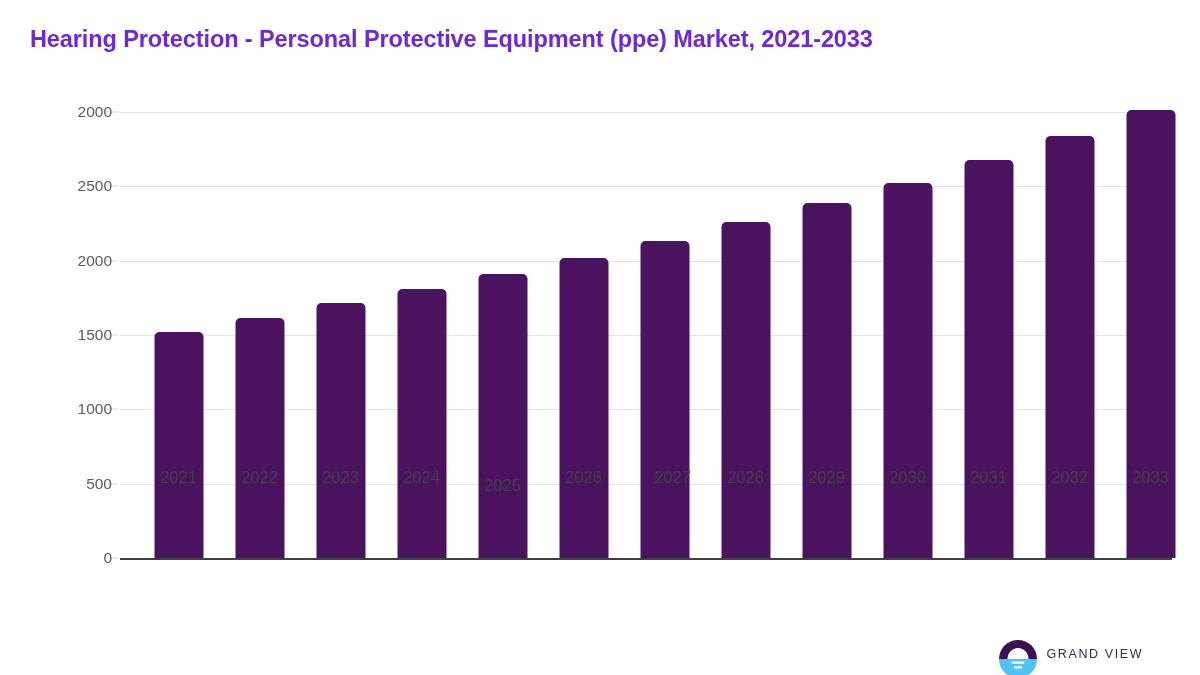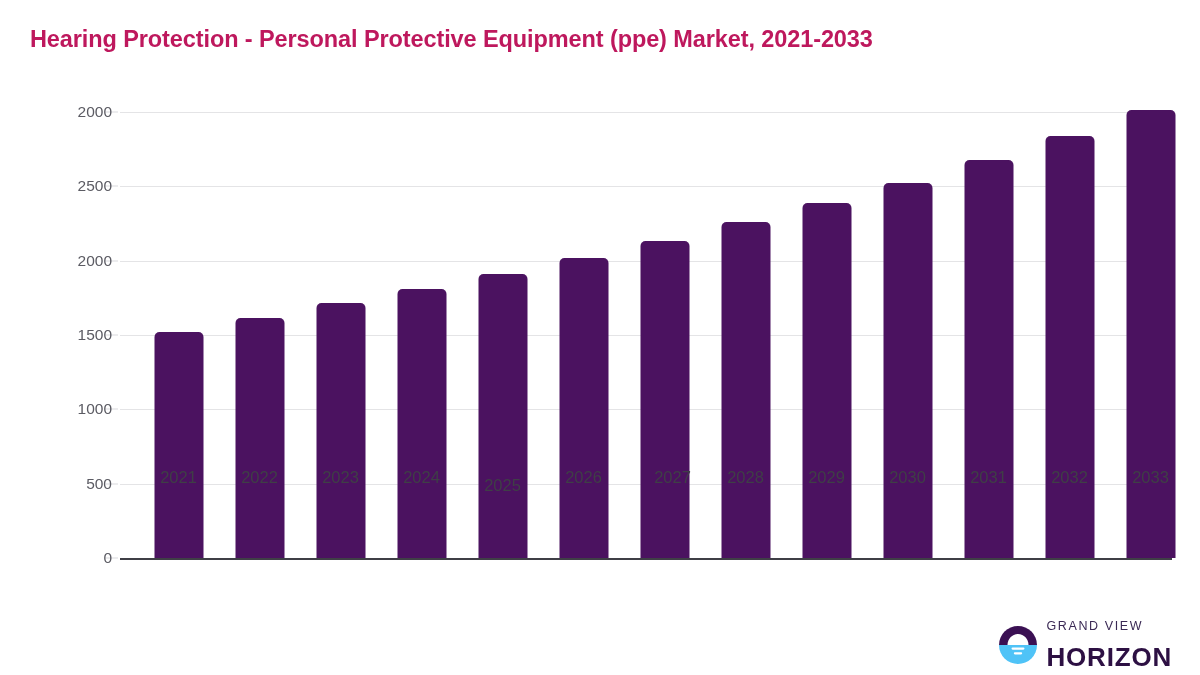--- a/index.html
+++ b/index.html
@@ -15,21 +15,21 @@
     border-radius: 12px;
     overflow: hidden;
   }
 
   
   .chart-title {
     position: absolute;
     left: 30px; top: 26px;
     font-size: 23.5px;
     font-weight: bold;
-    color: #be185d;
+    color: #6d28d9;
     letter-spacing: -0.1px;
     white-space: nowrap;
   }
 
   
   
   .plot {
     position: absolute;
     left: 0; top: 0;
     width: 1200px; height: 675px;
@@ -131,20 +131,21 @@
     display: flex;
     flex-direction: column;
     justify-content: center;
     line-height: 1;
   }
   .logo-top {
     font-size: 12.5px;
     letter-spacing: 1.6px;
     color: #3b2a55;
     font-weight: normal;
+    margin-top: 28px;
   }
   .logo-bottom {
     font-size: 26px;
     letter-spacing: 0.8px;
     color: #2d1043;
     font-weight: bold;
     margin-top: 11px;
   }
 </style>
 </head>

